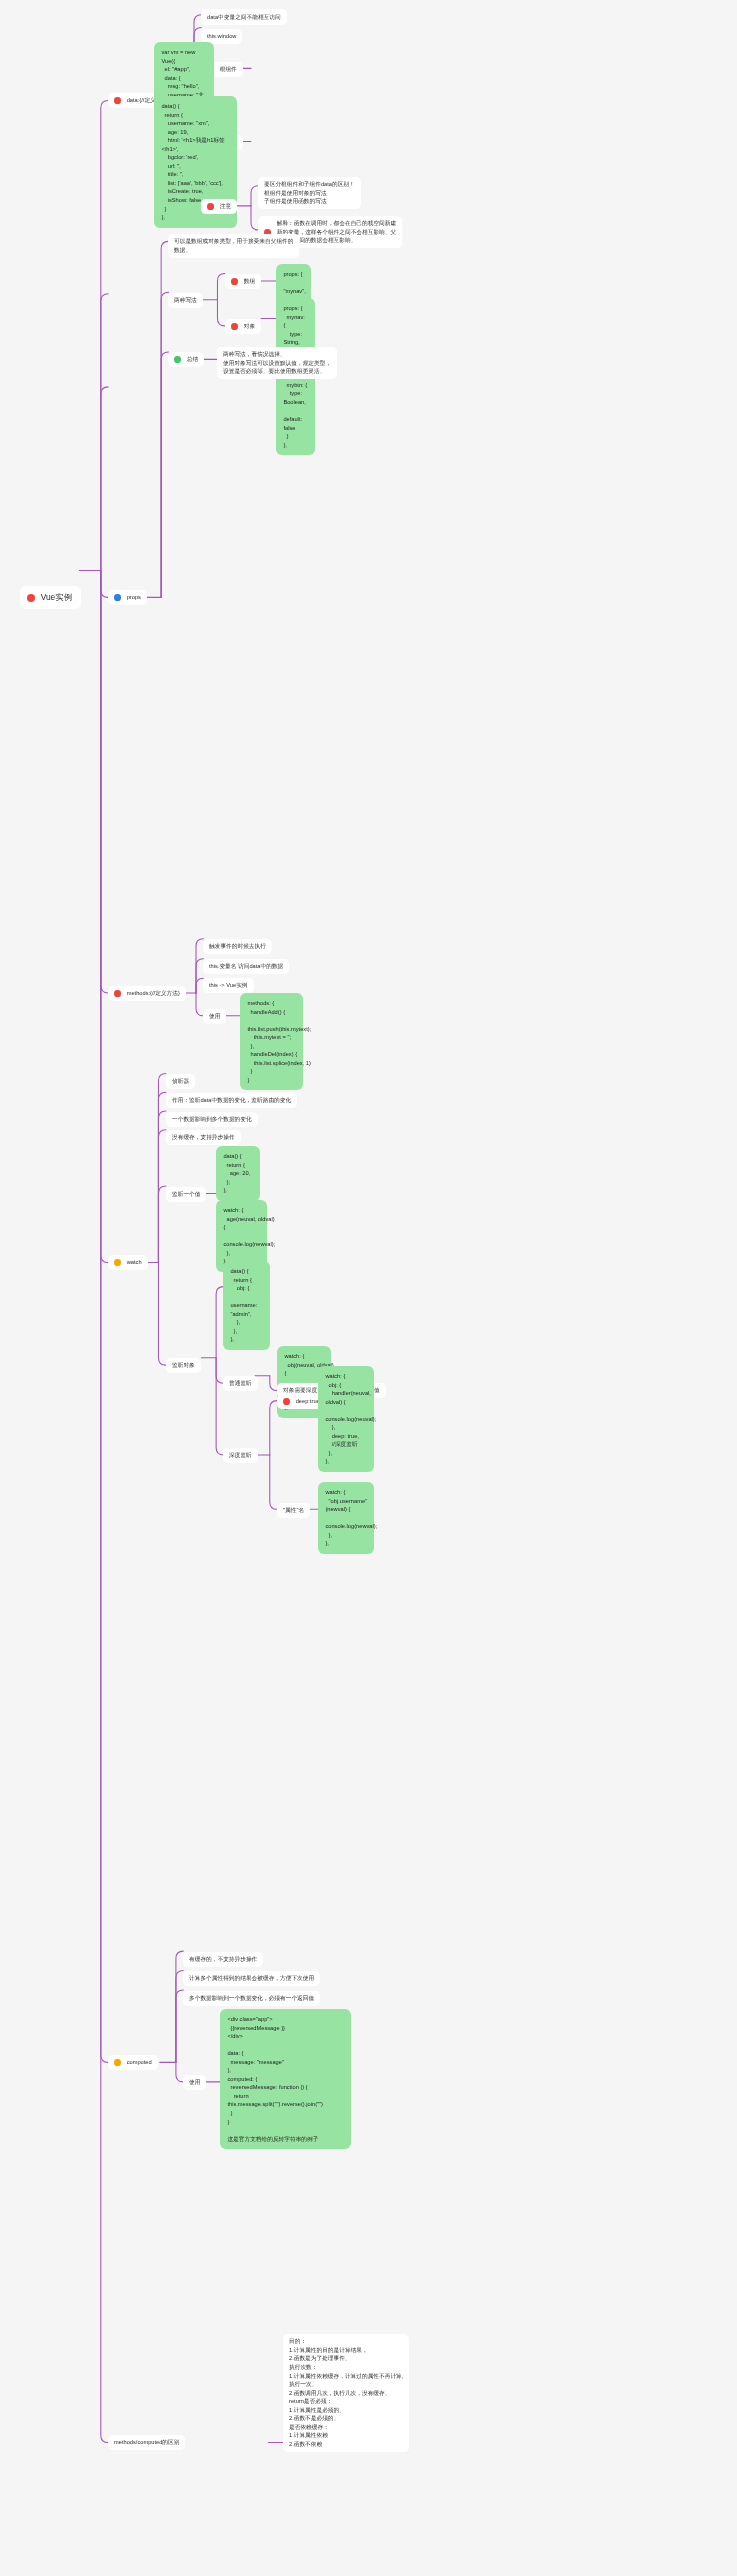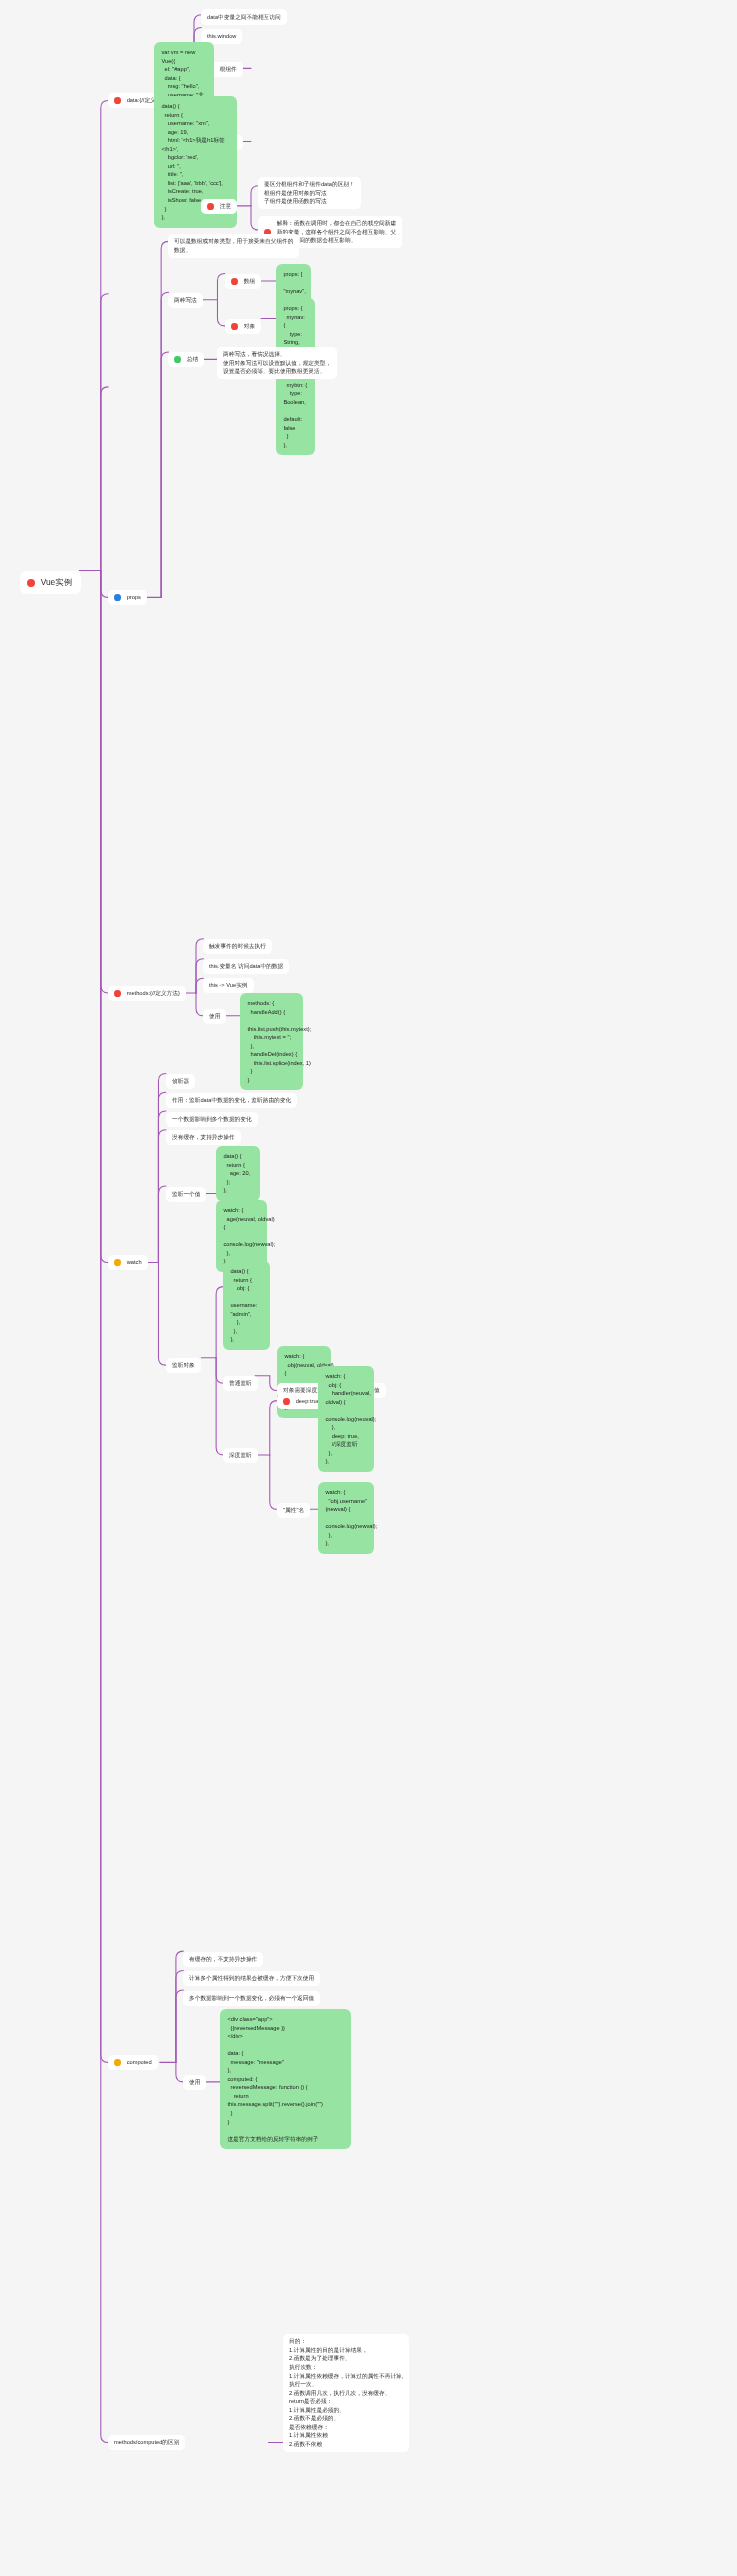--- a/index.html
+++ b/index.html
@@ -142,21 +142,21 @@
       <path d="M262 3076 L262 2921 Q262 2910 273 2910"></path>
       <path d="M262 3076 L262 2950 Q262 2939 273 2939"></path>
       <path d="M262 3076 L262 2979 Q262 2968 273 2968"></path>
       <path d="M262 3076 L262 3094 Q262 3105 273 3105"></path>
       <path d="M306 3105 L328 3105"></path>
 
       <path d="M400 3643 L422 3643"></path>
     </g>
   </svg>
 
-  <div class="node root" style="left:20px; top:571px;">
+  <div class="node root" style="left:20px; top:586px;">
     <span class="bullet red big"></span>
     <span class="txt">Vue实例</span>
   </div>
 
   <div class="node" style="left:108px; top:93px;">
     <span class="bullet red"></span>
     <span class="txt">data:{//定义变量}</span>
   </div>
 
   <div class="node" style="left:201px; top:9.4px;">

